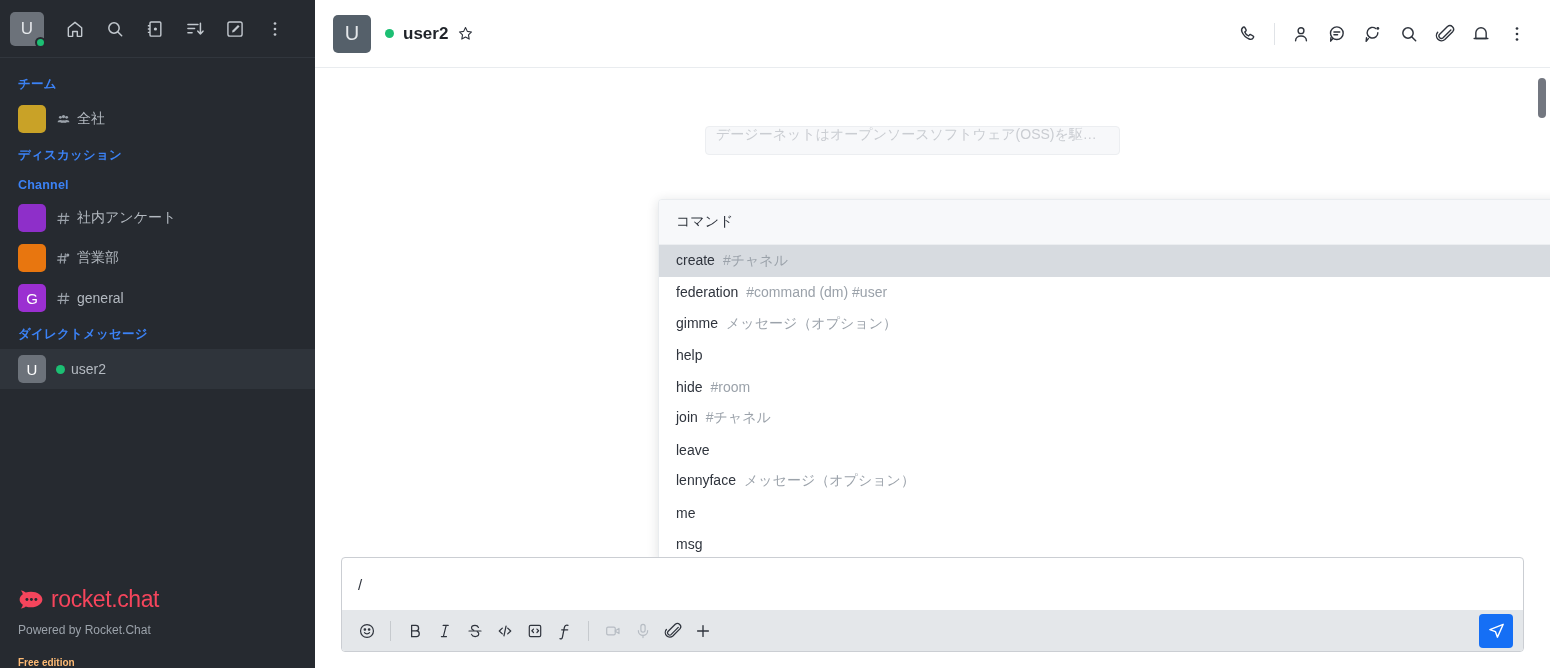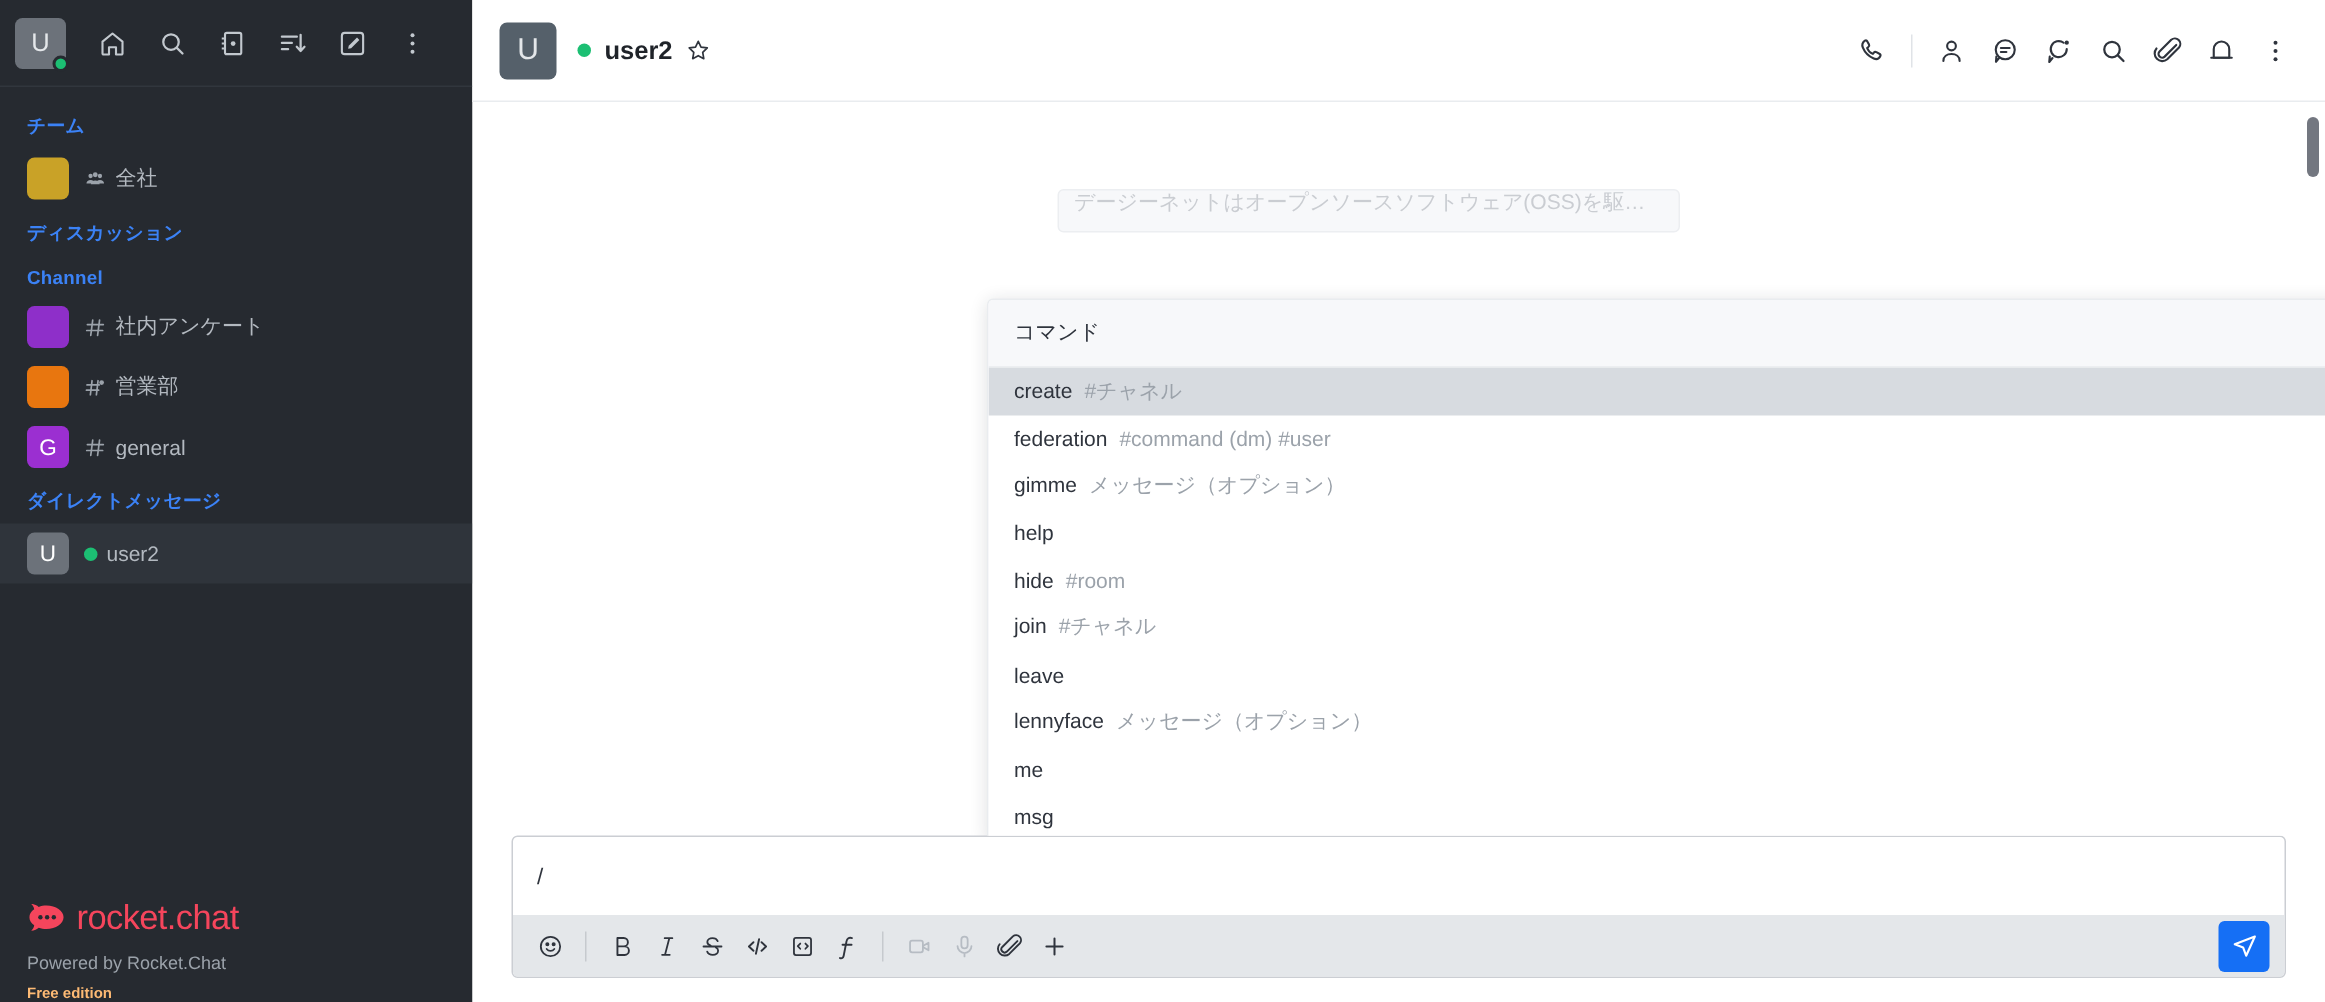--- a/index.html
+++ b/index.html
@@ -72,21 +72,21 @@
   }
   .sb-dot-green {
     width: 9px; height: 9px; border-radius: 50%; background: #1cbf73;
     flex: 0 0 9px;
   }
 
   .sb-footer { padding: 14px 18px 0 18px; }
   .rc-logo { display: flex; align-items: center; gap: 7px; margin-bottom: 10px; }
   .rc-logo svg { width: 26px; height: 26px; }
   .rc-logo-text { color: #f5455c; font-size: 23px; letter-spacing: -.4px; }
-  .rc-powered { color: #9ba2aa; font-size: 12px; margin-bottom: 8px; }
+  .rc-powered { color: #9ba2aa; font-size: 12px; margin-bottom: 20px; }
   .rc-edition { color: #fdba74; font-size: 10px; font-weight: 700; }
 
   
   .main {
     flex: 1; height: 668px;
     display: flex; flex-direction: column;
     background: #fff; position: relative;
     min-width: 0;
   }
   .room-header {

